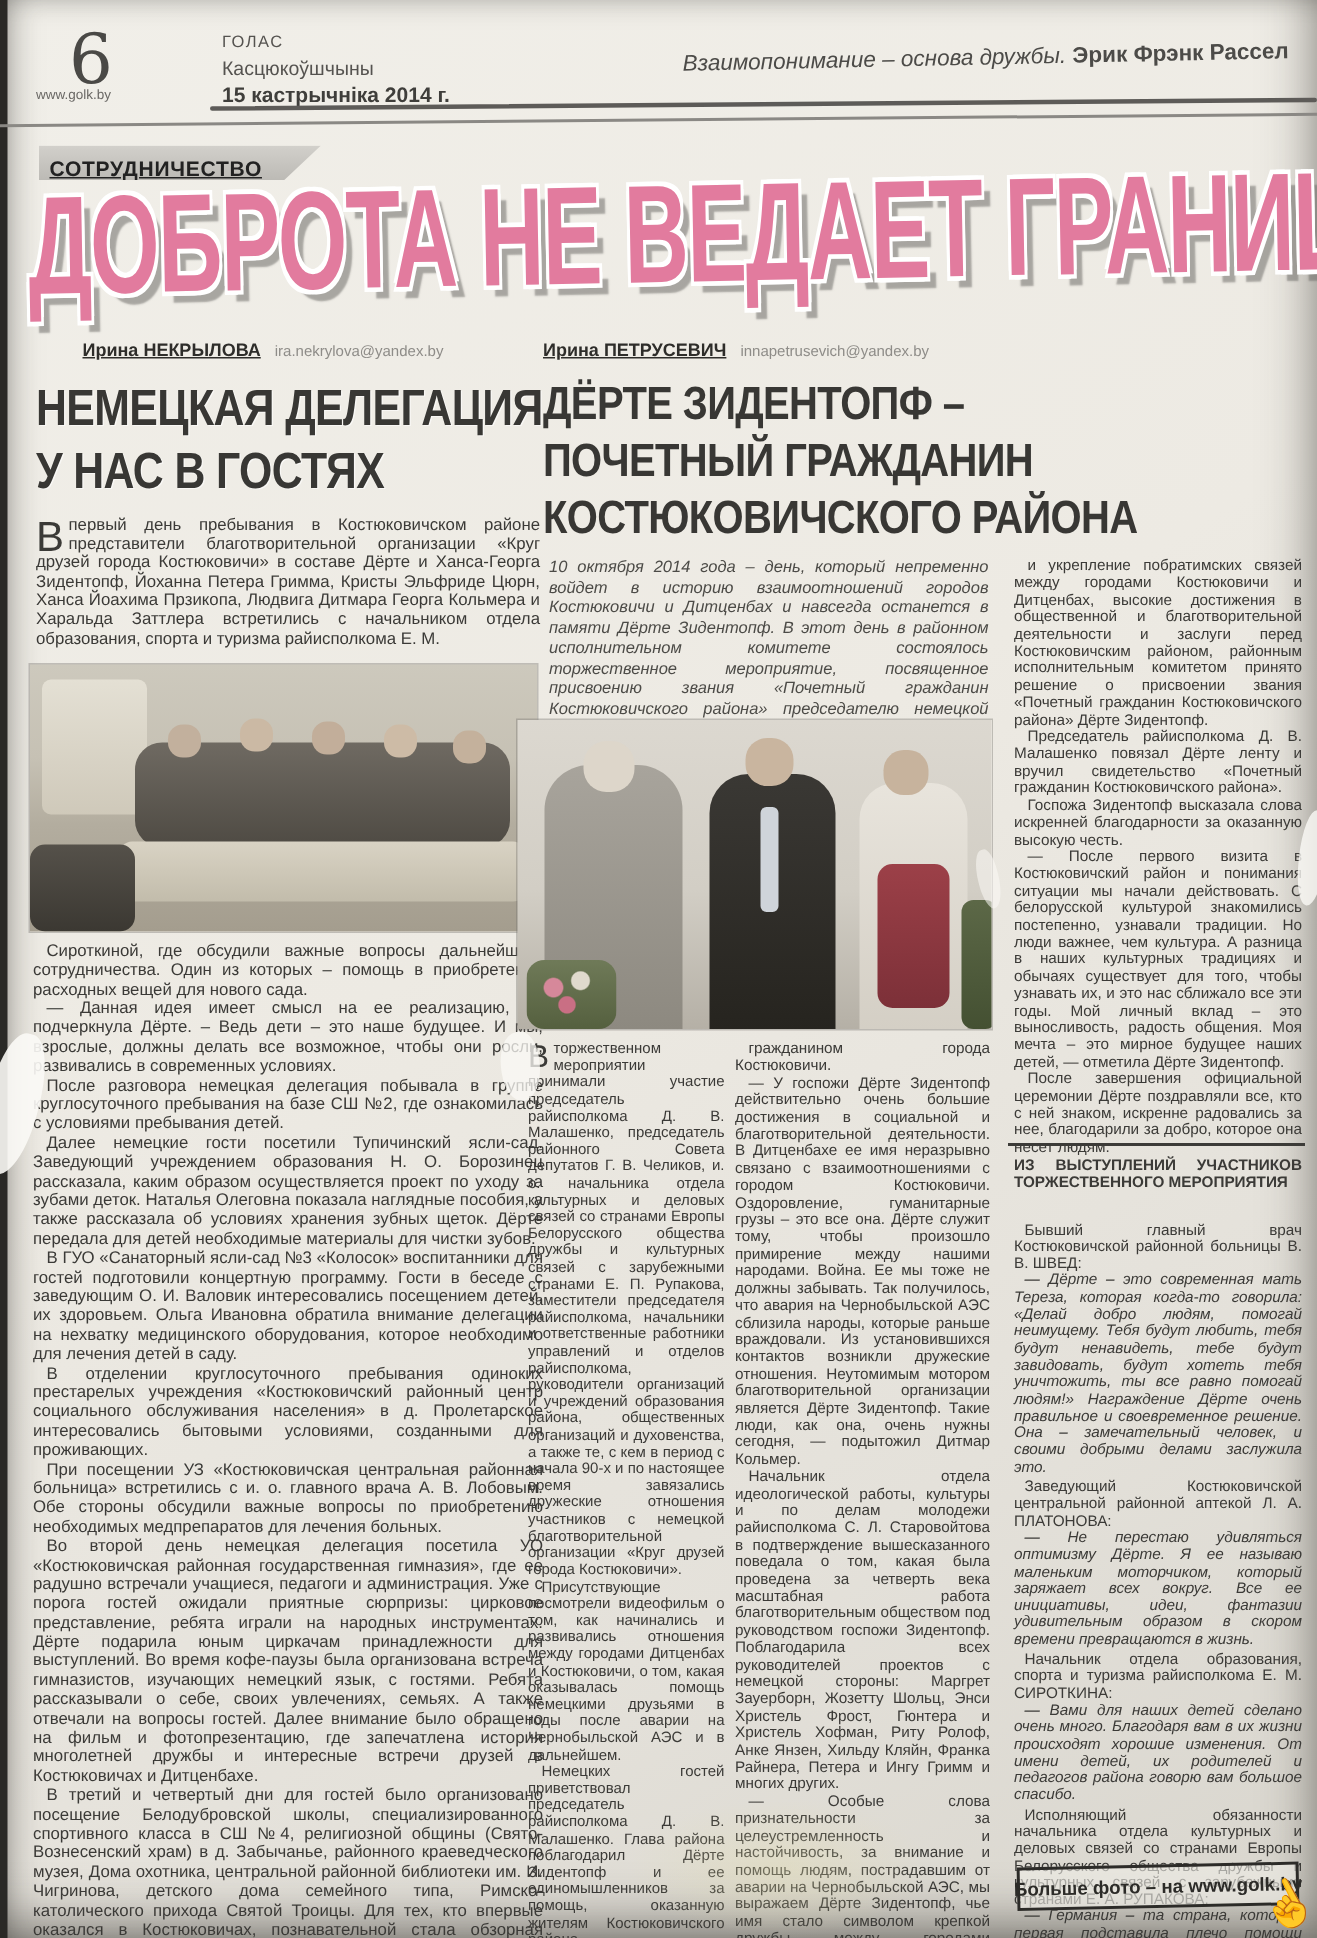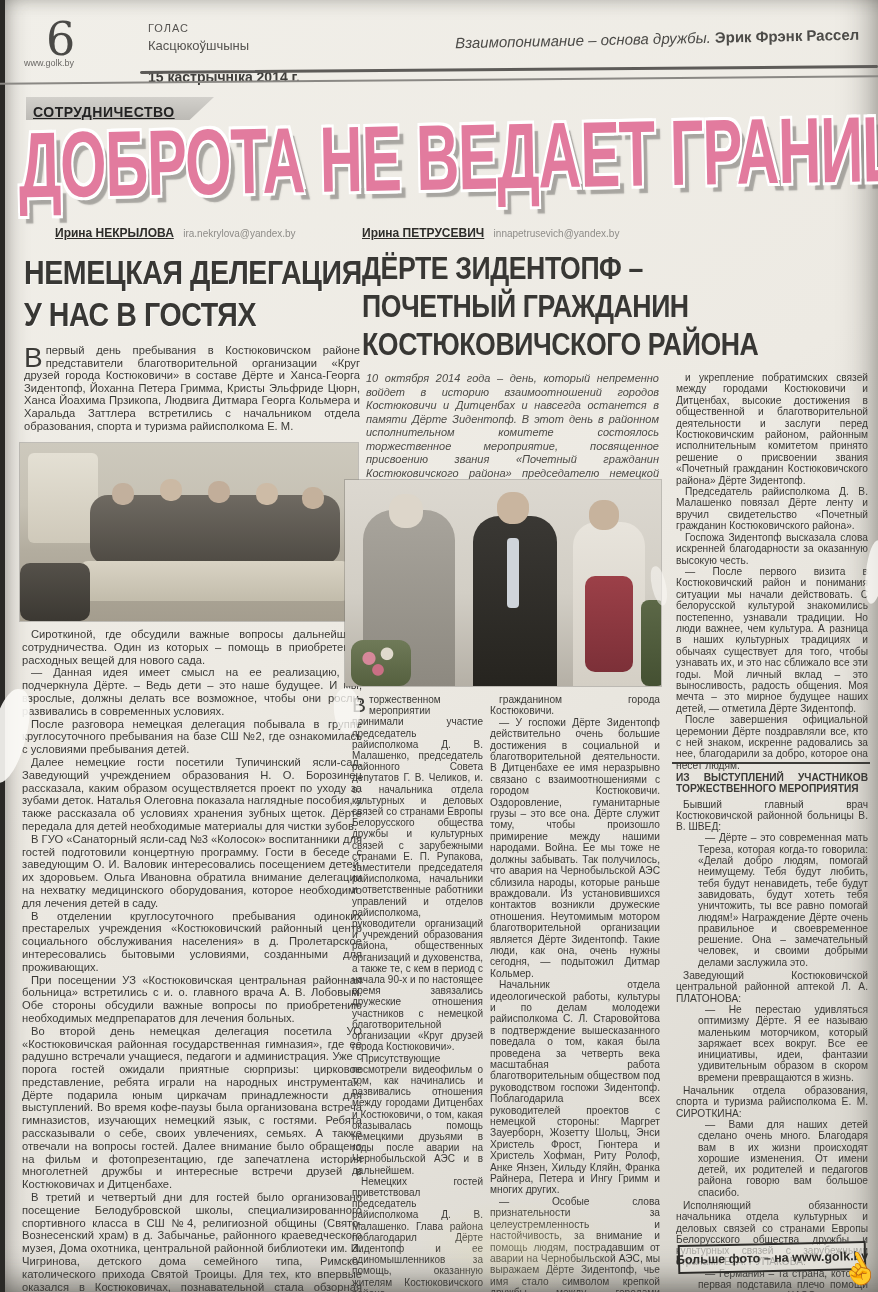--- a/index.html
+++ b/index.html
@@ -11,21 +11,21 @@
                inset 0 12px 20px -14px rgba(90,88,82,.35);}
   .edge-left{position:absolute;left:0;top:0;width:5px;height:1292px;background:#2a2926;}
   .artifact{position:absolute;background:#fbfaf6;border-radius:50% 40% 55% 45%;opacity:.9;}
   .stain{position:absolute;background:radial-gradient(closest-side,rgba(226,220,170,.35),rgba(226,220,170,0));}
 
   
   .pagenum{position:absolute;left:46px;top:12px;font-family:"DejaVu Serif",serif;font-size:46px;color:#4a4946;}
   .mast1{position:absolute;left:148px;top:22px;font-size:11px;color:#555350;letter-spacing:1px;}
   .mast2{position:absolute;left:148px;top:38px;font-size:13px;color:#555350;}
   .site{position:absolute;left:24px;top:58px;font-size:9px;color:#6a6865;}
-  .date{position:absolute;left:148px;top:69px;font-size:14px;font-weight:bold;color:#3f3e3b;}
+  .date{position:absolute;left:148px;top:55px;font-size:14px;font-weight:bold;color:#3f3e3b;}
   .quote{position:absolute;left:455px;top:30px;font-size:15px;color:#4c4b48;transform:rotate(-1.2deg);}
   .quote .q{font-style:italic;}
   .quote .qa{font-weight:bold;font-style:normal;}
   .rule1{position:absolute;left:140px;top:68px;width:738px;height:3px;background:#5d5b58;border-radius:3px;transform:rotate(-.45deg);}
   .rule2{position:absolute;left:0;top:79px;width:878px;height:2px;background:#8a8884;transform:rotate(-.5deg);}
 
   .section-tag{position:absolute;left:26px;top:97px;width:188px;height:23px;
     background:linear-gradient(#d2d0cb,#bcbab5);clip-path:polygon(0 0,100% 0,87% 100%,0 100%);
     display:flex;align-items:flex-end;box-shadow:2px 2px 2px rgba(0,0,0,.25);}
   .section-tag span{font-size:14px;font-weight:bold;color:#222;text-decoration:underline;padding-left:7px;letter-spacing:.5px;}
@@ -54,23 +54,23 @@
   .dropcap.small{font-size:21px;line-height:18px;}
   .body-left{left:22px;top:628px;width:340px;font-size:11.2px;line-height:12.8px;}
   .lead-right{left:366px;top:372px;width:293px;font-size:11px;line-height:13.5px;font-style:italic;color:#4c4b47;text-align:justify;}
   .colA{left:352px;top:694px;width:131px;font-size:10px;line-height:11.2px;}
   .colB{left:490px;top:694px;width:170px;font-size:10.2px;line-height:11.4px;}
   .colC{left:676px;top:372px;width:192px;font-size:10.2px;line-height:11.4px;}
   .colA p:first-child{text-indent:0;}
 
   .speech-rule{position:absolute;left:672px;top:762px;width:198px;height:2px;background:#3c3b38;}
   .speeches{left:676px;top:772px;width:192px;font-size:10.2px;line-height:11.3px;text-align:justify;}
-  .speeches .shead{font-weight:bold;text-indent:0;margin-bottom:4px;}
+  .speeches .shead{font-weight:bold;text-indent:0;margin-bottom:20px;}
   .speeches .speaker{font-weight:normal;text-indent:7px;}
-  .speeches .squote{text-indent:7px;margin-bottom:2px;margin-left:22px;}
+  .speeches .squote{font-style:italic;text-indent:7px;margin-bottom:2px;}
 
   .photo{position:absolute;overflow:hidden;box-shadow:0 0 0 1px rgba(120,118,112,.4);}
   .photo1{left:20px;top:443px;width:338px;height:178px;
     background:linear-gradient(#cdc9bd 0%,#c6c1b4 35%,#b3ad9f 60%,#a49d8e 100%);}
   .photo2{left:345px;top:480px;width:316px;height:206px;
     background:linear-gradient(#dcd8d0 0%,#d2cec5 55%,#b5b0a6 100%);}
   .ph{position:absolute;border-radius:45%;}
   .footer-box{position:absolute;left:678px;top:1243px;width:184px;height:25px;border:2.5px solid #2c2b28;
     display:flex;align-items:center;justify-content:center;transform:rotate(-1.2deg);background:rgba(240,238,232,.6);}
   .footer-box span{font-size:12.5px;font-weight:bold;color:#2c2b28;white-space:nowrap;}

